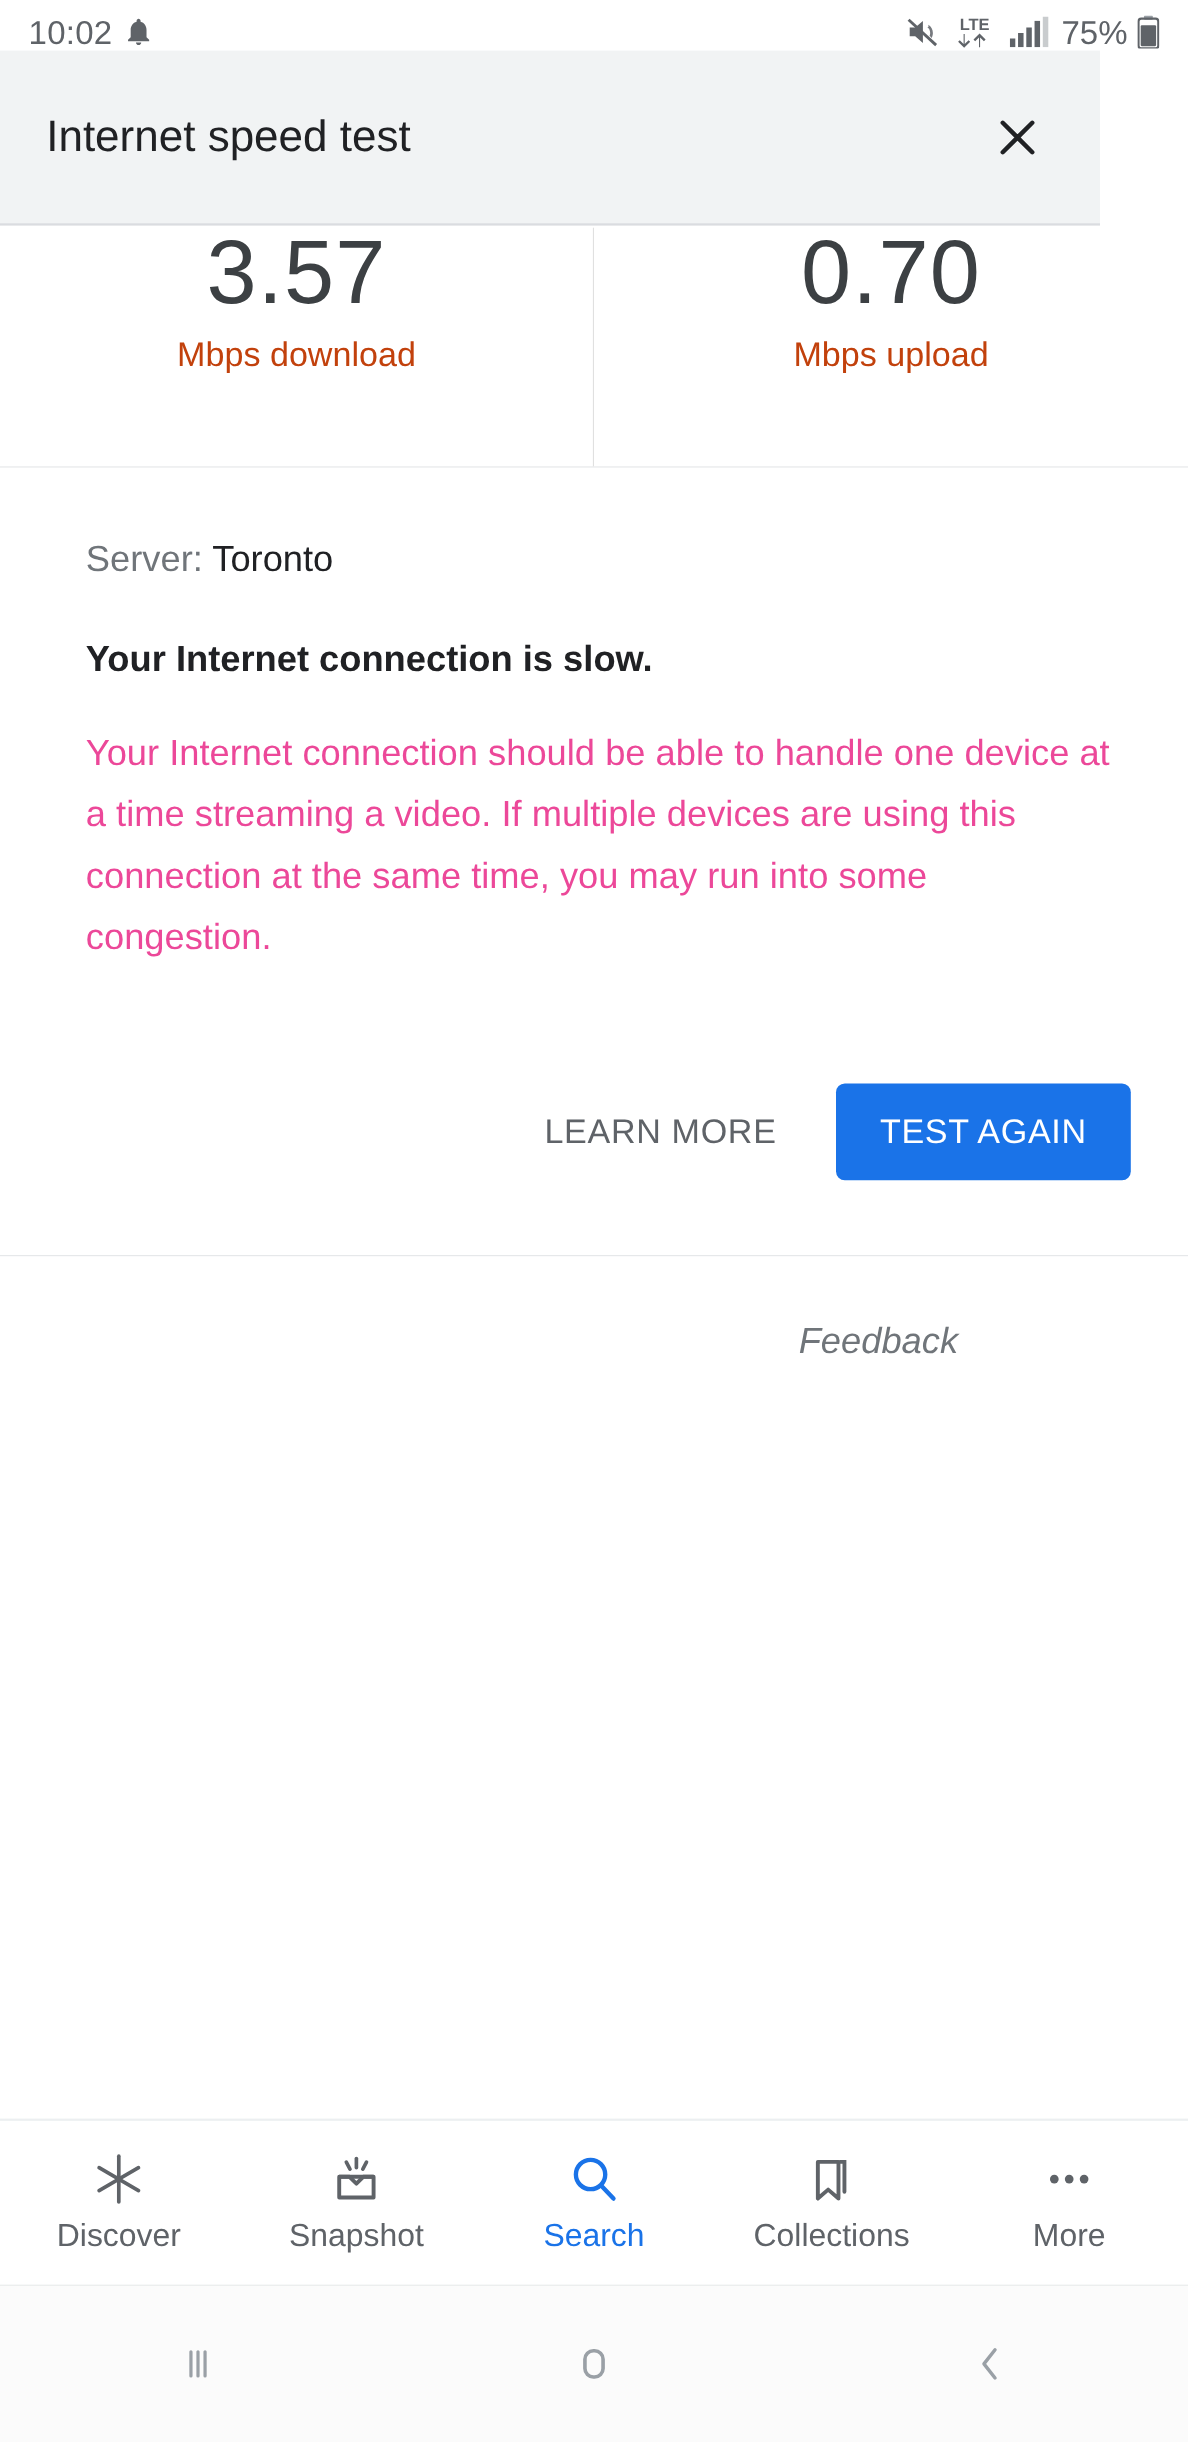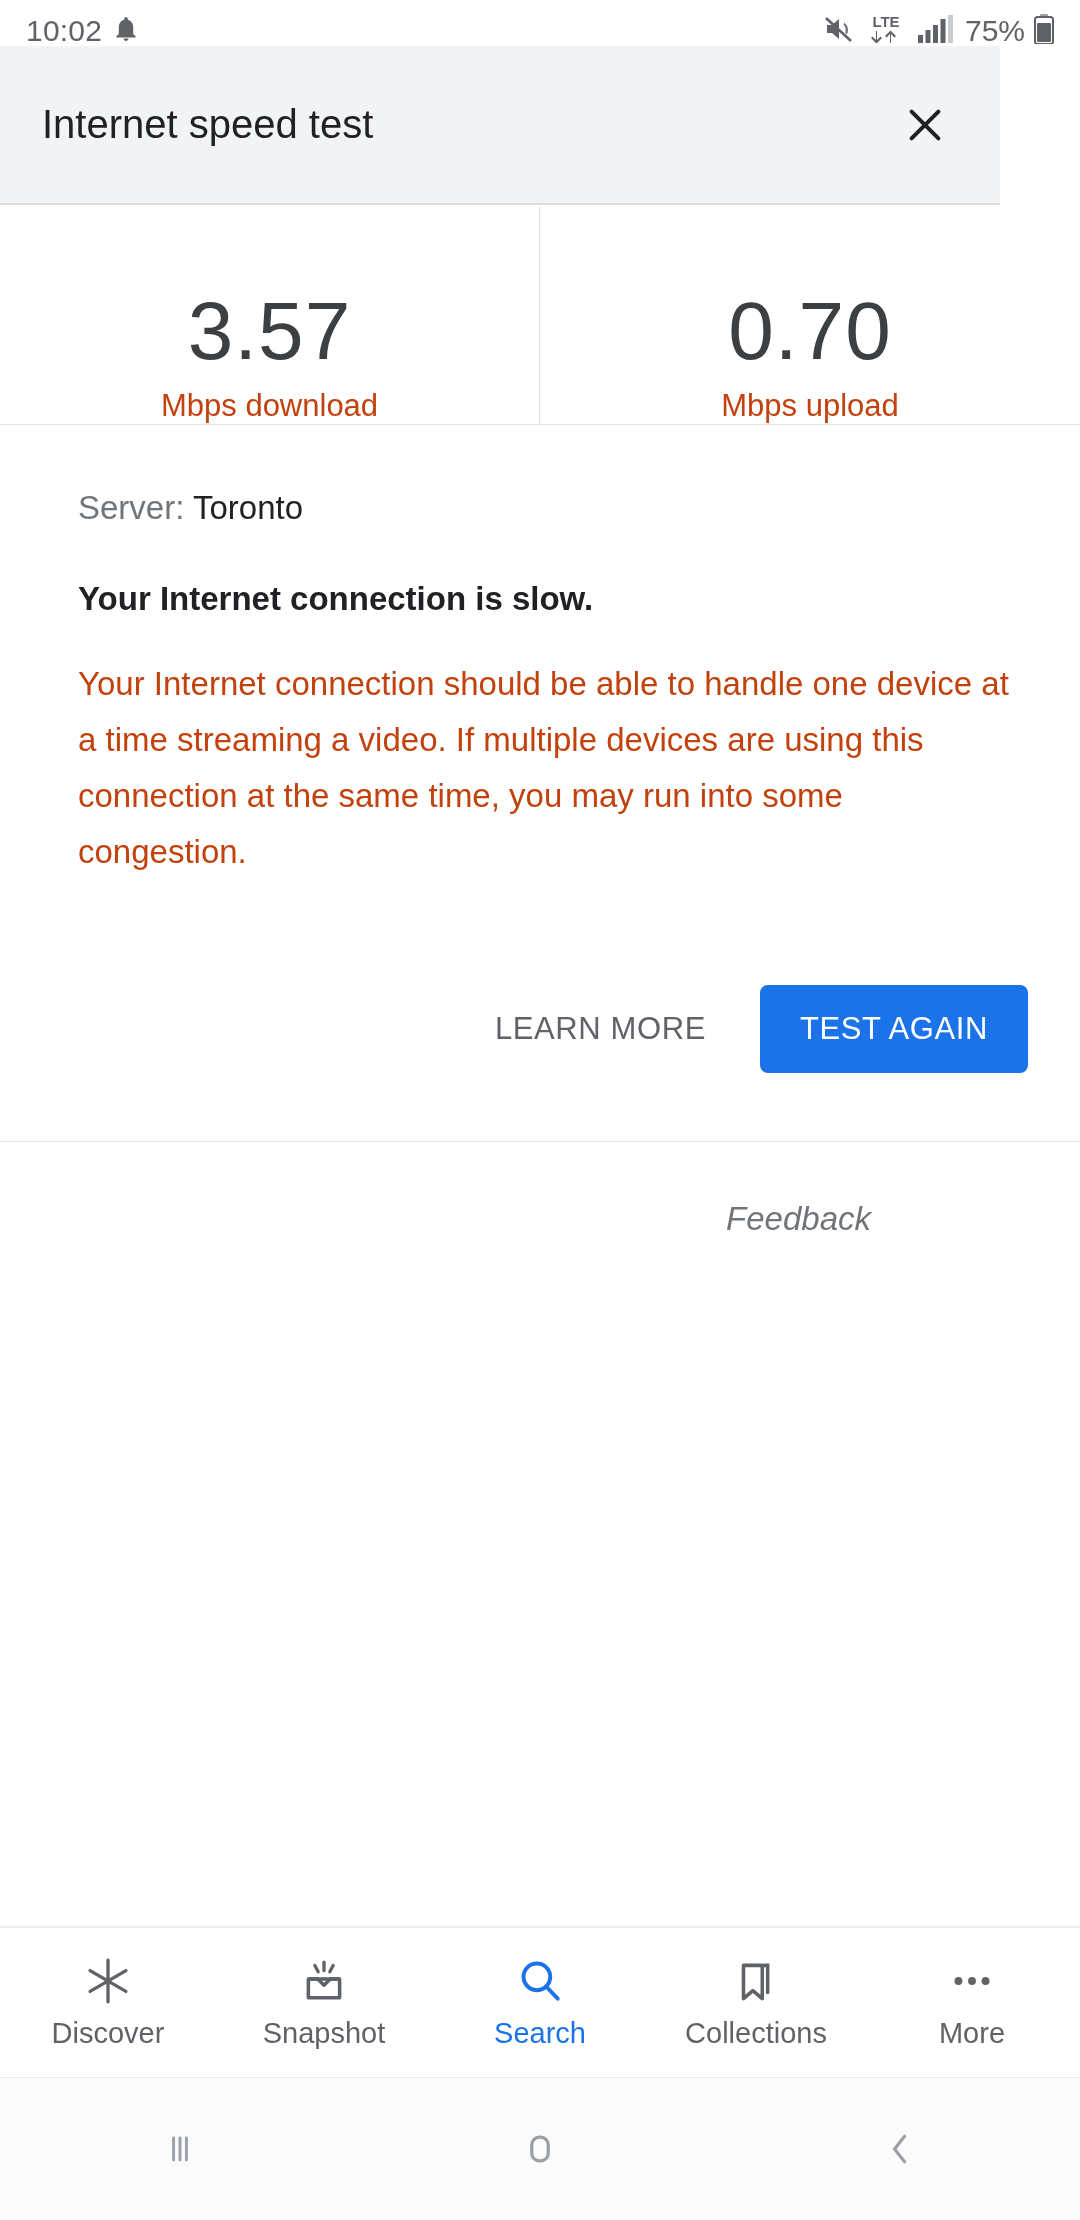--- a/index.html
+++ b/index.html
@@ -41,42 +41,42 @@
   
   .speeds{
     position:absolute; top:207px; left:0; width:1080px; height:218px;
     background:#fff;
     display:flex;
     border-bottom:1px solid #e4e6e8;
   }
   .speed-cell{
     width:644px; height:100%;
     display:flex; flex-direction:column;
-    align-items:center; justify-content:flex-end;
+    align-items:center; justify-content:flex-start;
   }
   .speed-cell.left{ border-right:1px solid #e0e0e0; }
   .speed-value{
     font-size:82px; color:#3c4043; font-weight:300;
     line-height:1.0; letter-spacing:1px;
   }
   .speed-label{ font-size:31px; color:#c2410c; margin-top:16px; }
 
   
   .body{
     position:absolute; top:426px; left:0; width:1080px;
     padding:54px 52px 0 78px;
   }
   .meta-line{ font-size:33px; color:#70757a; line-height:56px; }
   .meta-line .val{ color:#202124; }
   .headline{
     font-size:33px; color:#202124; font-weight:bold;
     margin-top:44px;
   }
   .paragraph{
-    font-size:33px; color:#c2410c; line-height:56px;
+    font-size:33px; color:#ec4899; line-height:56px;
     margin-top:38px; max-width:940px;
   }
 
   
   .actions{
     position:absolute; top:985px; left:0; width:1080px;
     display:flex; align-items:center; justify-content:flex-end;
     padding-right:52px; gap:40px;
   }
   .btn-text{

